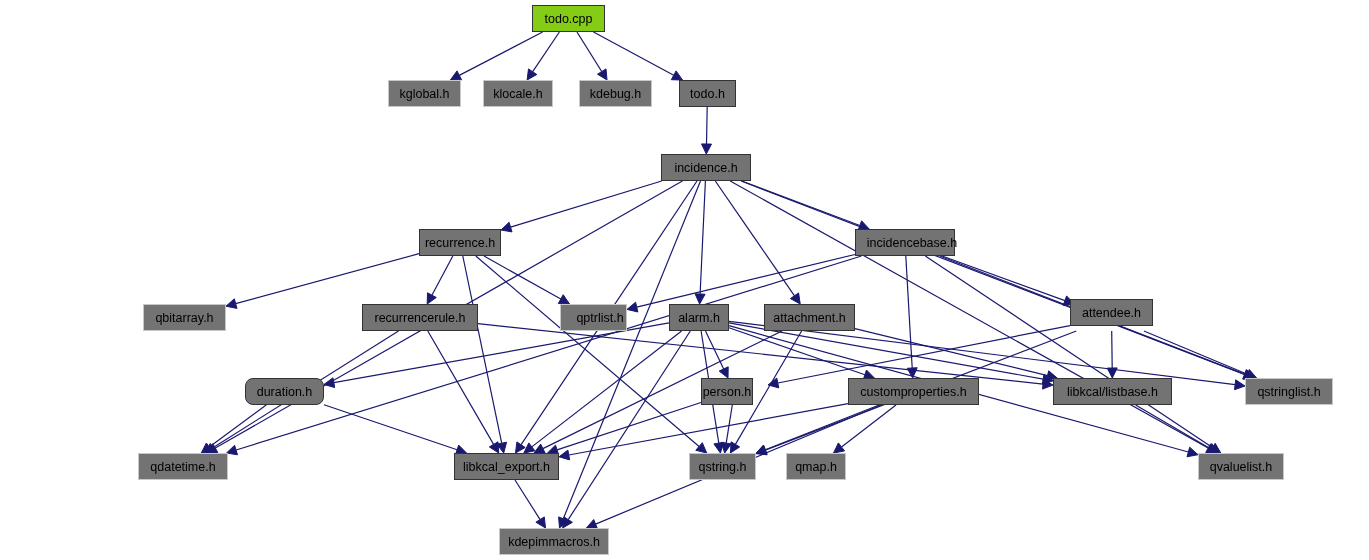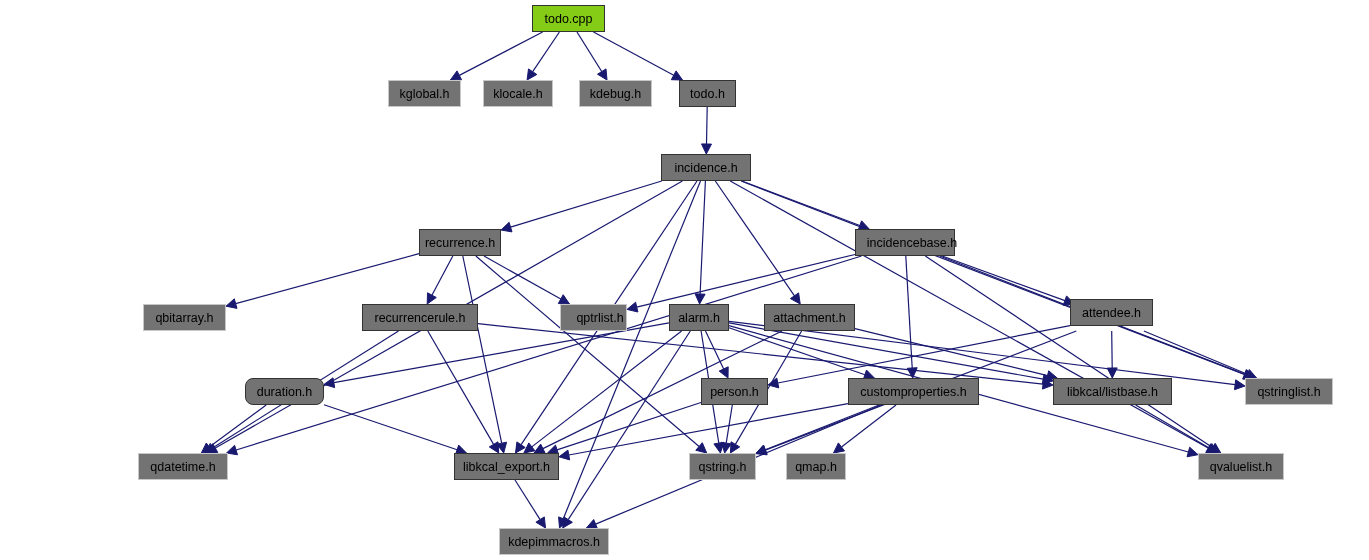--- a/index.html
+++ b/index.html
@@ -140,21 +140,21 @@
   <div class="node doc" style="left: 661px; top: 154px; width: 90px;">incidence.h</div>
   <div class="node doc" style="left: 419px; top: 229px; width: 82px;">recurrence.h</div>
   <div class="node doc" style="left: 855px; top: 229px; width: 100px; padding-left: 14px;">incidencebase.h</div>
   <div class="node ext" style="left: 143px; top: 304px; width: 83px;">qbitarray.h</div>
   <div class="node doc" style="left: 362px; top: 304px; width: 116px;">recurrencerule.h</div>
   <div class="node ext" style="left: 560px; top: 304px; width: 67px; padding-left: 13px;">qptrlist.h</div>
   <div class="node doc" style="left: 669px; top: 304px; width: 60px;">alarm.h</div>
   <div class="node doc" style="left: 764px; top: 304px; width: 91px;">attachment.h</div>
   <div class="node doc" style="left: 1070px; top: 299px; width: 83px;">attendee.h</div>
   <div class="node doc" style="left: 245px; top: 378px; width: 79px; border-radius: 8px;">duration.h</div>
-  <div class="node doc" style="left: 701px; top: 378px; width: 67px;">person.h</div>
+  <div class="node doc" style="left: 701px; top: 378px; width: 52px;">person.h</div>
   <div class="node doc" style="left: 848px; top: 378px; width: 131px;">customproperties.h</div>
   <div class="node doc" style="left: 1053px; top: 378px; width: 119px;">libkcal/listbase.h</div>
   <div class="node ext" style="left: 1245px; top: 378px; width: 88px;">qstringlist.h</div>
   <div class="node ext" style="left: 138px; top: 453px; width: 90px;">qdatetime.h</div>
   <div class="node doc" style="left: 454px; top: 453px; width: 105px;">libkcal_export.h</div>
   <div class="node ext" style="left: 689px; top: 453px; width: 67px;">qstring.h</div>
   <div class="node ext" style="left: 786px; top: 453px; width: 60px;">qmap.h</div>
   <div class="node ext" style="left: 1198px; top: 453px; width: 86px;">qvaluelist.h</div>
   <div class="node ext" style="left: 499px; top: 528px; width: 110px;">kdepimmacros.h</div>
 </div>

